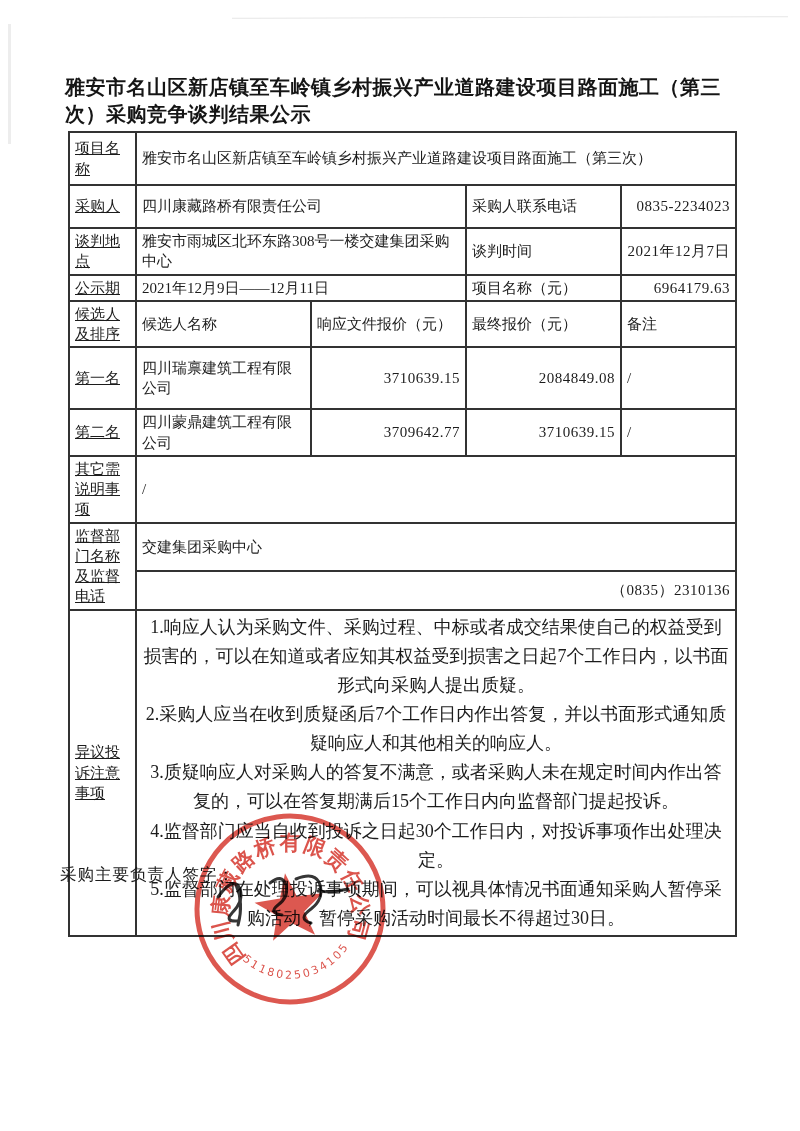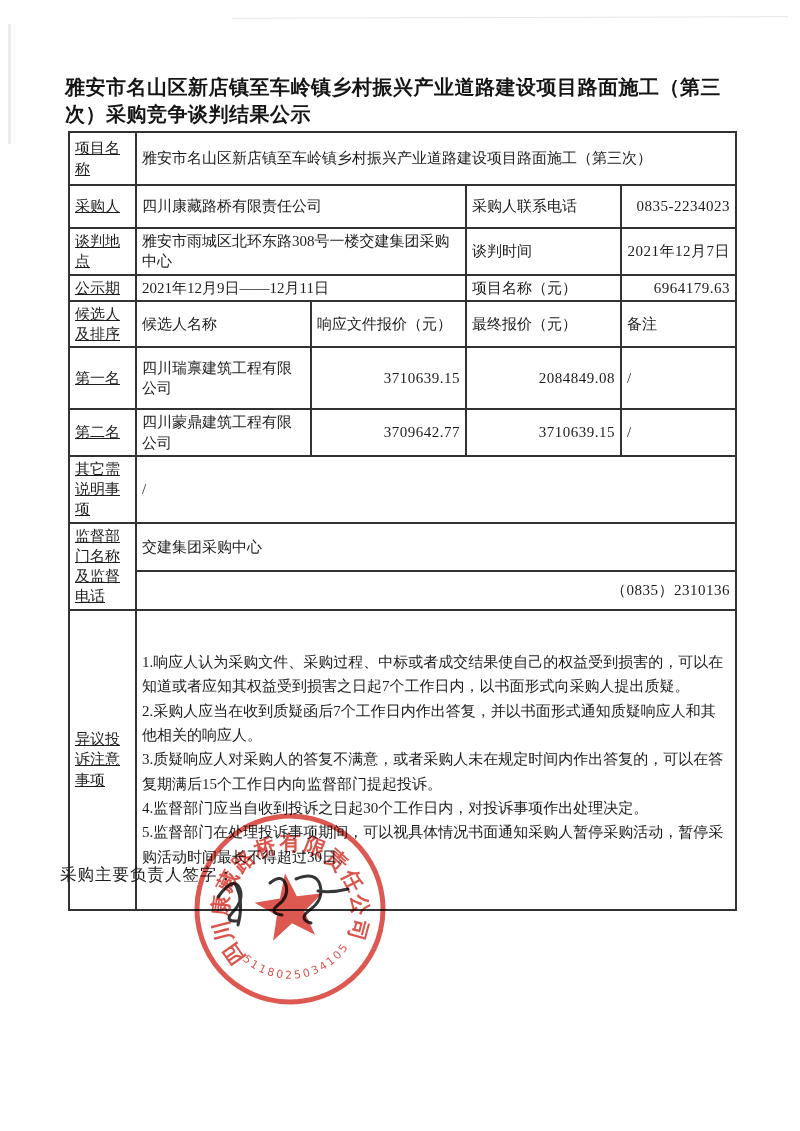--- a/index.html
+++ b/index.html
@@ -26,21 +26,21 @@
     border:2px solid #323232;
     font-size:15px;line-height:1.35;
     padding:2px 5px;vertical-align:middle;
     color:#1c1c1c;word-break:break-all;
   }
   td.lbl{padding:2px 3px;font-size:14.5px;text-decoration:underline;}
   td.c{text-align:left;border-radius:14px;}
   td.l{text-align:left;}
   td.num{text-align:right;letter-spacing:0.5px;}
   td.notice-cell{padding:6px 10px 6px 7px;}
-  .notice-line{font-size:15px;line-height:1.62;text-align:left;}
+  .notice-line{font-size:18px;line-height:1.62;text-align:center;}
 
   .sig-row{
     position:absolute;top:864px;left:60px;font-size:16.5px;color:#1c1c1c;letter-spacing:1px;
   }
 
   .stamp{
     position:absolute;top:809px;left:190px;width:200px;height:200px;
     mix-blend-mode:multiply;opacity:0.92;transform:rotate(-8deg);
     pointer-events:none;
   }

